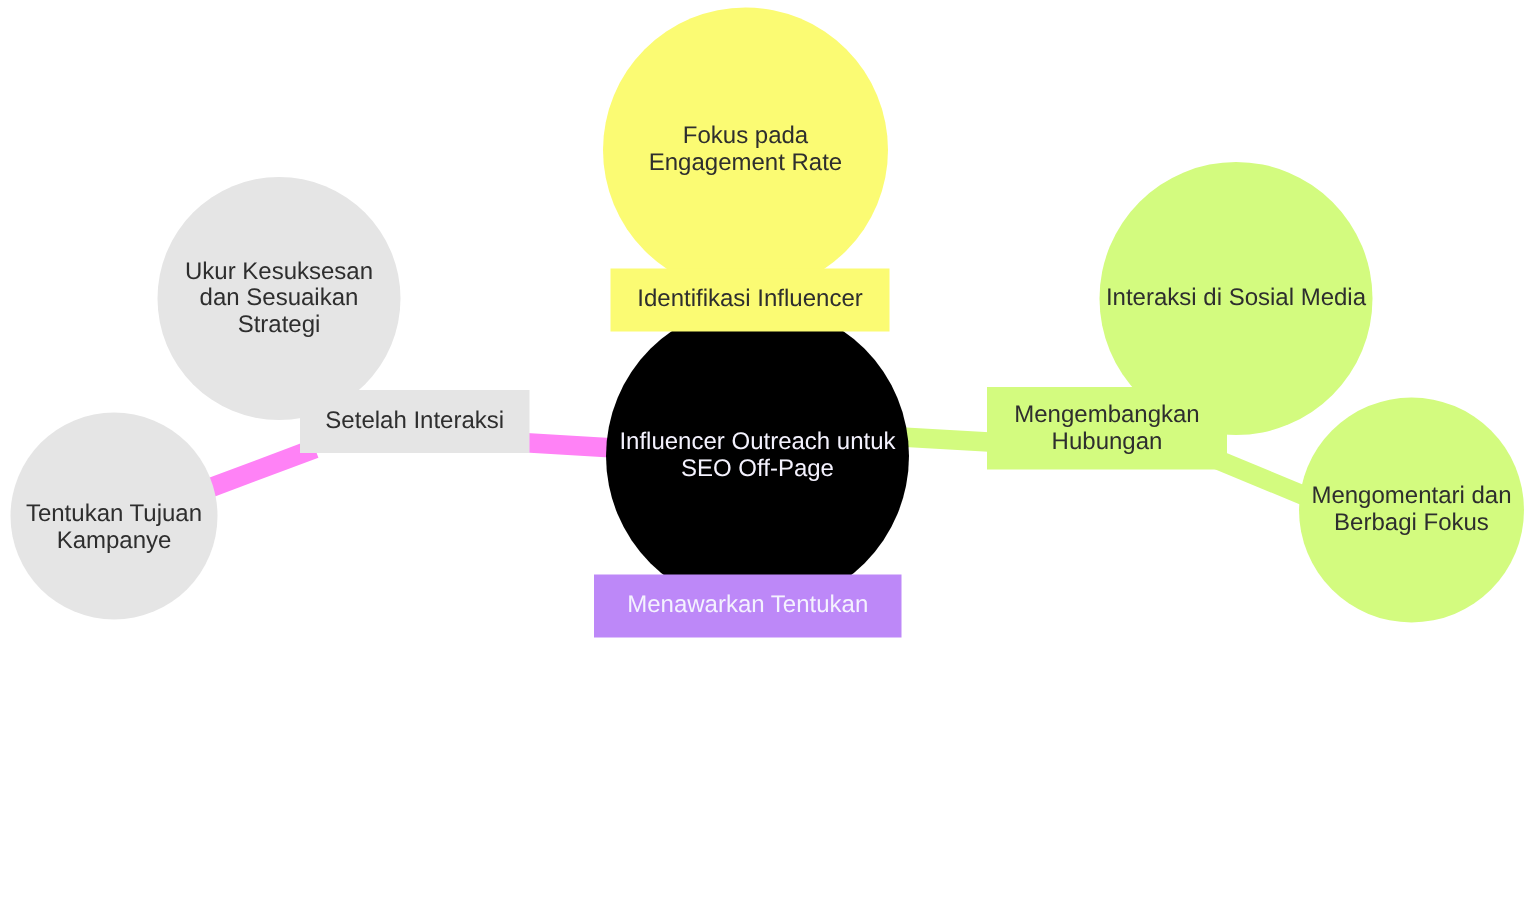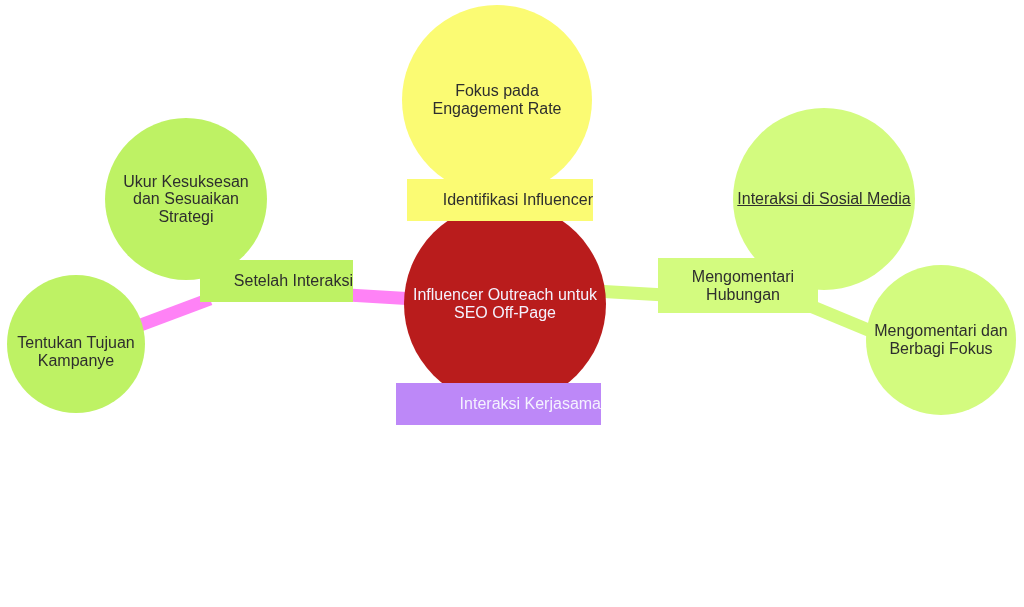--- a/index.html
+++ b/index.html
@@ -9,28 +9,28 @@
   }
   .edges{position:absolute;left:0;top:0;width:1024px;height:607px;}
   .node{
     position:absolute;border-radius:50%;
     display:flex;align-items:center;justify-content:center;text-align:center;
     font-size:16px;line-height:1.1;
   }
   .node span, .rectlabel span{display:block;}
   .rectlabel{
     position:absolute;
-    display:flex;align-items:center;justify-content:flex-end;text-align:center;
+    display:flex;align-items:center;justify-content:center;text-align:center;
     font-size:16px;line-height:1.1;overflow:hidden;
   }
   .bg-yellow{background:#FBFB73;}
-  .bg-pink{background:#bef264;}
+  .bg-pink{background:#e5e5e5;}
   .bg-green{background:#D3FB7F;}
   .bg-purple{background:#BD88F8;}
-  .bg-blue{background:#b91c1c;}
+  .bg-blue{background:#000000;}
   .t-dark{color:#2e2e2e;}
   .t-light{color:#F4F2FE;}
 </style>
 </head>
 <body>
 
 <div class="stage">
 
   <svg class="edges" width="1024" height="607" viewBox="0 0 1024 607">
     <line x1="348" y1="295" x2="415" y2="299" stroke-width="13" stroke="#FF82F6"></line>
@@ -45,41 +45,41 @@
 
   <div class="node bg-pink t-dark" style="left:105px;top:118px;width:162px;height:162px;">
     <span style="max-width:156px;">Ukur Kesuksesan dan Sesuaikan Strategi</span>
   </div>
 
   <div class="node bg-pink t-dark" style="left:7px;top:275px;width:138px;height:138px;">
     <span style="max-width:126px;margin-top:16px;">Tentukan Tujuan Kampanye</span>
   </div>
 
   <div class="node bg-green t-dark" style="left:733px;top:108px;width:182px;height:182px;">
-    <span style="max-width:180px;text-decoration:underline;">Interaksi di Sosial Media</span>
+    <span style="max-width:180px;">Interaksi di Sosial Media</span>
   </div>
 
   <div class="node bg-green t-dark" style="left:866px;top:265px;width:150px;height:150px;">
     <span style="max-width:138px;">Mengomentari dan Berbagi Fokus</span>
   </div>
 
 
   <div class="node bg-blue t-light" style="left:404px;top:203px;width:202px;height:202px;">
     <span style="max-width:188px;">Influencer Outreach untuk SEO Off-Page</span>
   </div>
 
   <div class="rectlabel bg-yellow t-dark" style="left:407px;top:179px;width:186px;height:42px;">
     <span>Identifikasi Influencer</span>
   </div>
 
   <div class="rectlabel bg-pink t-dark" style="left:200px;top:260px;width:153px;height:42px;">
     <span>Setelah Interaksi</span>
   </div>
 
   <div class="rectlabel bg-green t-dark" style="left:658px;top:258px;width:160px;height:55px;">
-    <span style="max-width:150px;">Mengomentari Hubungan</span>
+    <span style="max-width:150px;">Mengembangkan Hubungan</span>
   </div>
 
   <div class="rectlabel bg-purple t-light" style="left:396px;top:383px;width:205px;height:42px;">
-    <span>Interaksi Kerjasama</span>
+    <span>Menawarkan Tentukan</span>
   </div>
 
 </div>
 
 </body></html>

